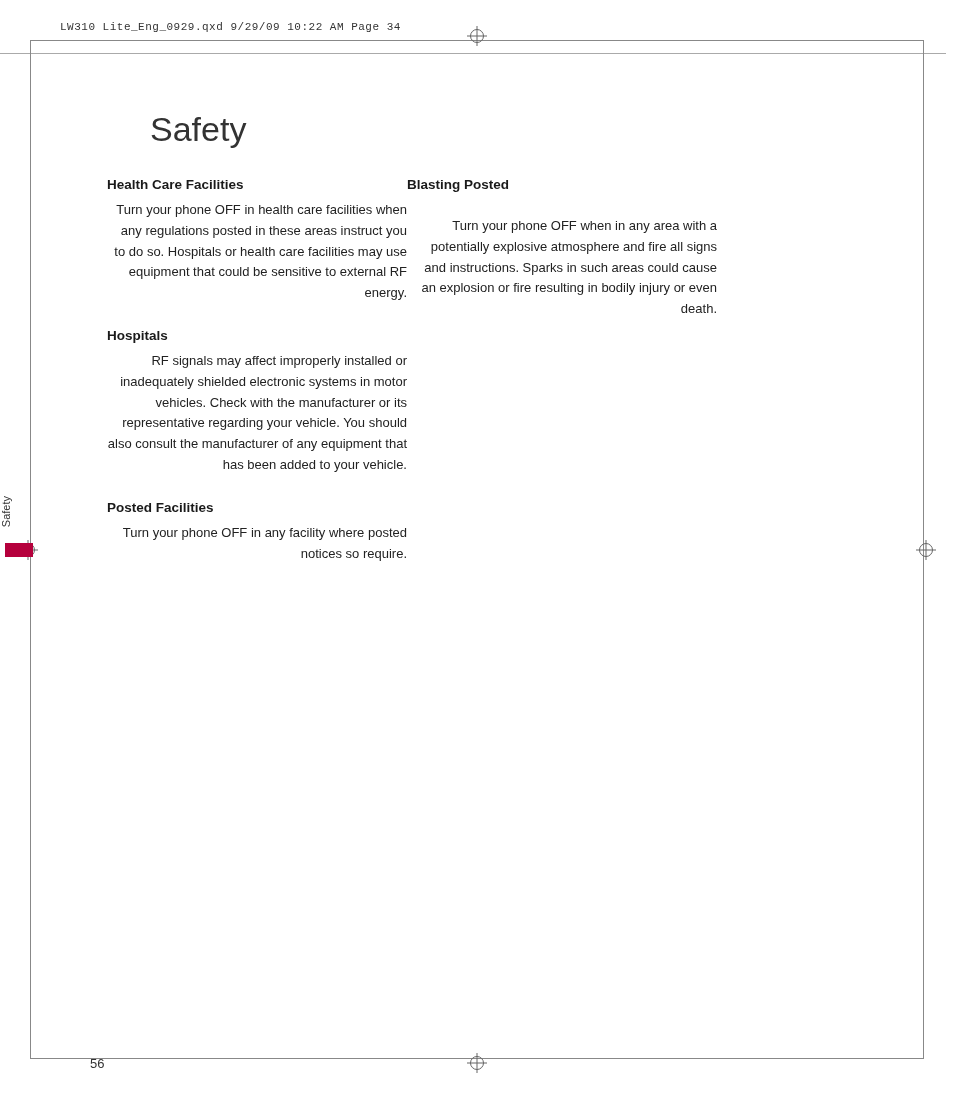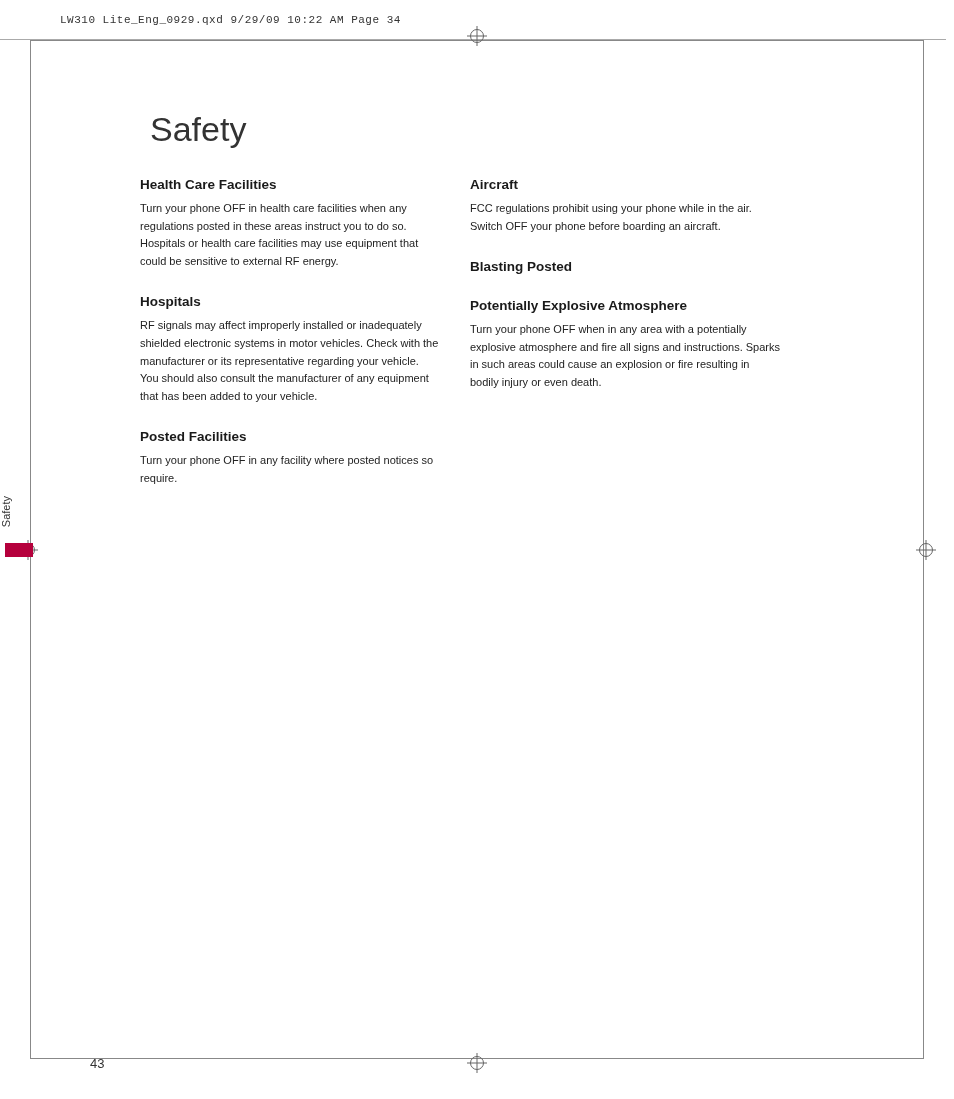--- a/index.html
+++ b/index.html
@@ -53,21 +53,21 @@
       width: 1px;
       background: #888;
     }
 
     
     .header-bar {
       position: absolute;
       top: 0;
       left: 0;
       right: 8px;
-      height: 40px;
+      height: 54px;
       border-bottom: 1px solid #aaa;
       display: flex;
       align-items: center;
       padding: 0 60px;
     }
 
     .header-text {
       font-size: 11px;
       color: #333;
       font-family: 'Courier New', monospace;
@@ -154,22 +154,21 @@
       color: #333;
       margin-bottom: 28px;
       margin-top: 55px;
       margin-left: 90px;
       font-family: 'Arial', sans-serif;
     }
 
     
     .content-area {
       display: flex;
-      gap: 30px;
-      margin-left: 80px;
+      margin-left: 47px;
     }
 
     .left-column {
       flex: 1;
       max-width: 300px;
     }
 
     .right-column {
       flex: 1;
       max-width: 310px;
@@ -181,24 +180,25 @@
 
     .section-title {
       font-size: 13.5px;
       font-weight: bold;
       color: #1a1a1a;
       margin-bottom: 8px;
       font-family: 'Arial', sans-serif;
     }
 
     .section-body {
-      font-size: 11px;
+      font-size: 13px;
       line-height: 1.6;
       color: #222;
       font-family: 'Arial', sans-serif;
+      text-align: right;
     }
 
     
     .side-tab {
       position: absolute;
       left: 0;
       top: 490px;
       width: 38px;
     }
 
@@ -280,33 +280,28 @@
 
       <div class="section">
         <div class="section-title">Posted Facilities</div>
         <div class="section-body">Turn your phone OFF in any facility where posted notices so require.</div>
       </div>
 
     </div>
 
     <div class="right-column">
 
-      <div class="section">
-        <div class="section-title">Aircraft</div>
-        <div class="section-body">FCC regulations prohibit using your phone while in the air. Switch OFF your phone before boarding an aircraft.</div>
-      </div>
 
       <div class="section">
         <div class="section-title">Blasting Posted</div>
       </div>
 
       <div class="section">
-        <div class="section-title">Potentially Explosive Atmosphere</div>
         <div class="section-body">Turn your phone OFF when in any area with a potentially explosive atmosphere and fire all signs and instructions. Sparks in such areas could cause an explosion or fire resulting in bodily injury or even death.</div>
       </div>
 
     </div>
 
   </div>
 
 </div>
 
-<div class="page-number">43</div>
+<div class="page-number">56</div>
 
 </body></html>

